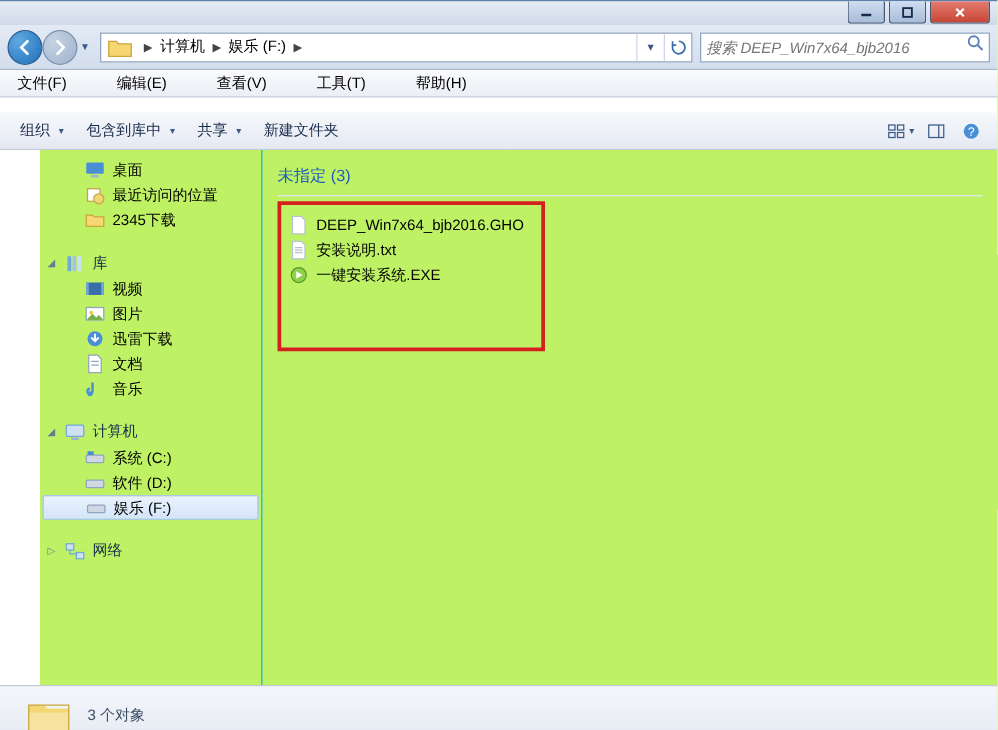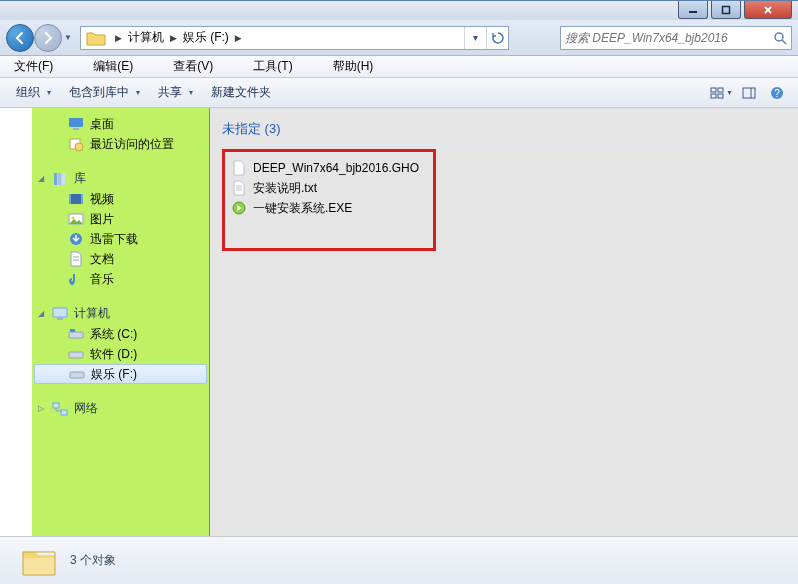--- a/index.html
+++ b/index.html
@@ -18,48 +18,48 @@
 .nav-arrows { display: flex; align-items: center; gap: 0; }
 .nav-circle { width: 28px; height: 28px; border-radius: 50%; background: radial-gradient(circle at 30% 30%, #5fa9e2, #1f6eb8); border: 1px solid #2a5b8e; display: flex; align-items: center; justify-content: center; color: #fff; font-size: 14px; cursor: pointer; }
 .nav-circle.fwd { background: radial-gradient(circle at 30% 30%, #c6d3e4, #9eb2cc); border-color: #7b90ac; }
 .nav-dd { width: 12px; height: 28px; display: flex; align-items: center; justify-content: center; cursor: pointer; color: #3a5a88; font-size: 8px; }
 .address { flex: 1; height: 24px; background: #fff; border: 1px solid #8ea4c0; display: flex; align-items: center; font-size: 12px; position: relative; }
 .address .folder-icon { width: 22px; height: 22px; margin: 0 4px; }
 .crumb { display: flex; align-items: center; height: 100%; padding: 0 2px; cursor: pointer; }
 .crumb-sep { font-size: 9px; color: #444; padding: 0 4px; cursor: pointer; }
 .addr-right { margin-left: auto; display: flex; height: 100%; }
 .addr-btn { width: 22px; border-left: 1px solid #cfd7e4; display: flex; align-items: center; justify-content: center; cursor: pointer; color: #3a5a88; font-size: 10px; }
-.searchbox { width: 232px; height: 24px; background: #fff; border: 1px solid #8ea4c0; display: flex; align-items: center; font-size: 12px; color: #888; font-style: italic; padding-left: 4px; position: relative; margin-left: 45px; }
+.searchbox { width: 232px; height: 24px; background: #fff; border: 1px solid #8ea4c0; display: flex; font-size: 12px; color: #888; font-style: italic; padding-left: 4px; position: relative; }
 .searchbox input { border: none; outline: none; font-size: 12px; font-style: italic; color: #888; width: 100%; background: transparent; }
 .searchbox .search-icon { position: absolute; right: 4px; color: #5b7fb8; font-style: normal; }
 
 
 .menubar { height: 22px; background: linear-gradient(to bottom, #fafbfd, #ebeef5); border-bottom: 1px solid #c2cad6; display: flex; align-items: center; font-size: 12px; padding-left: 6px; gap: 24px; }
 .menubar span { padding: 2px 8px; cursor: pointer; }
 
 
-.toolbar { height: 30px; background: linear-gradient(to bottom, #f6f8fb, #e4e9f2); border-bottom: 1px solid #c2cad6; display: flex; align-items: center; font-size: 12px; padding: 0 8px; gap: 2px; }
+.toolbar { height: 30px; background: linear-gradient(to bottom, #f6f8fb, #e4e9f2); border-bottom: 1px solid #c2cad6; display: flex; align-items: center; font-size: 12px; padding: 0 8px; gap: 2px; margin-top: 12px; }
 .tool-item { padding: 3px 8px; cursor: pointer; display: flex; align-items: center; gap: 4px; color: #1a2c4d; }
 .tool-dd::after { content: "▾"; font-size: 8px; margin-left: 3px; color: #3a5a88; }
 .tool-spacer { flex: 1; }
 .tool-icon-btn { width: 26px; height: 22px; display: flex; align-items: center; justify-content: center; cursor: pointer; color: #3a5a88; }
 
 
 .body-split { display: flex; height: 428px; }
 .sidebar { width: 178px; background: #bef264; border-right: 1px solid #14b8a6; overflow-y: auto; padding: 6px 0; font-size: 12px; position: relative; margin-left: 32px; }
 .sidebar::-webkit-scrollbar { width: 16px; }
 .nav-group { margin-bottom: 14px; }
 .nav-head { display: flex; align-items: center; padding: 2px 6px 2px 20px; cursor: pointer; position: relative; color: #1a2c4d; font-weight: normal; }
 .nav-head .expand { position: absolute; left: 6px; font-size: 8px; color: #6a7a92; }
 .nav-item { display: flex; align-items: center; padding: 2px 6px 2px 36px; cursor: pointer; gap: 6px; height: 20px; }
 .nav-item.selected { background: linear-gradient(to bottom, #eaf2fc, #d4e5f9); border: 1px solid #a6c8ec; border-radius: 2px; margin: 0 2px; padding-left: 34px; }
 .nav-icon { width: 16px; height: 16px; flex-shrink: 0; }
-.content { flex: 1; background: #e5e5e5; padding: 8px 12px; font-size: 12px; }
+.content { flex: 1; background: #bef264; padding: 8px 12px; font-size: 12px; }
 .group-header { color: #1e5bbf; font-size: 13px; padding: 4px 0 6px 0; border-bottom: 1px solid #e3e8f0; margin-bottom: 4px; }
-.file-list { border: 3px solid #d62020; padding: 6px 2px 30px 2px; width: 214px; }
+.file-list { border: 3px solid #d62020; padding: 6px 2px 48px 2px; width: 214px; }
 .file-row { display: flex; align-items: center; gap: 6px; padding: 2px 4px; cursor: pointer; height: 20px; }
 .file-icon { width: 16px; height: 16px; flex-shrink: 0; }
 
 
 .statusbar { height: 48px; background: linear-gradient(to bottom, #f4f6fa, #e4e9f2); border-top: 1px solid #c2cad6; display: flex; align-items: center; padding: 4px 20px; gap: 12px; font-size: 12px; }
 .status-folder { width: 38px; height: 38px; }
 .status-text { color: #3a4a62; }
 
 
 svg { display: block; }
@@ -188,20 +188,28 @@
       </div>
       <div class="nav-item">
         <span class="nav-icon">
             <svg viewBox="0 0 16 16">
               <rect x="2" y="3" width="10" height="10" fill="#fff" stroke="#c2a64a"></rect>
               <circle cx="11" cy="11" r="4" fill="#f2d774" stroke="#c2a64a"></circle>
             </svg>
           </span>
         <span>最近访问的位置</span>
       </div>
+      <div class="nav-item">
+        <span class="nav-icon">
+            <svg viewBox="0 0 16 16">
+              <path d="M1 4 h5 l1.5 1.5 H15 V13 H1 z" fill="#f7d774" stroke="#c9a53a"></path>
+            </svg>
+          </span>
+        <span>2345下载</span>
+      </div>
     </div>
 
     <div class="nav-group">
       <div class="nav-head">
         <span class="expand">◢</span>
         <span class="nav-icon">
             <svg viewBox="0 0 16 16">
               <rect x="2" y="2" width="3" height="12" fill="#6fa8dc"></rect>
               <rect x="6" y="2" width="3" height="12" fill="#a4c2e6"></rect>
               <rect x="10" y="2" width="3" height="12" fill="#cfe0f3"></rect>

